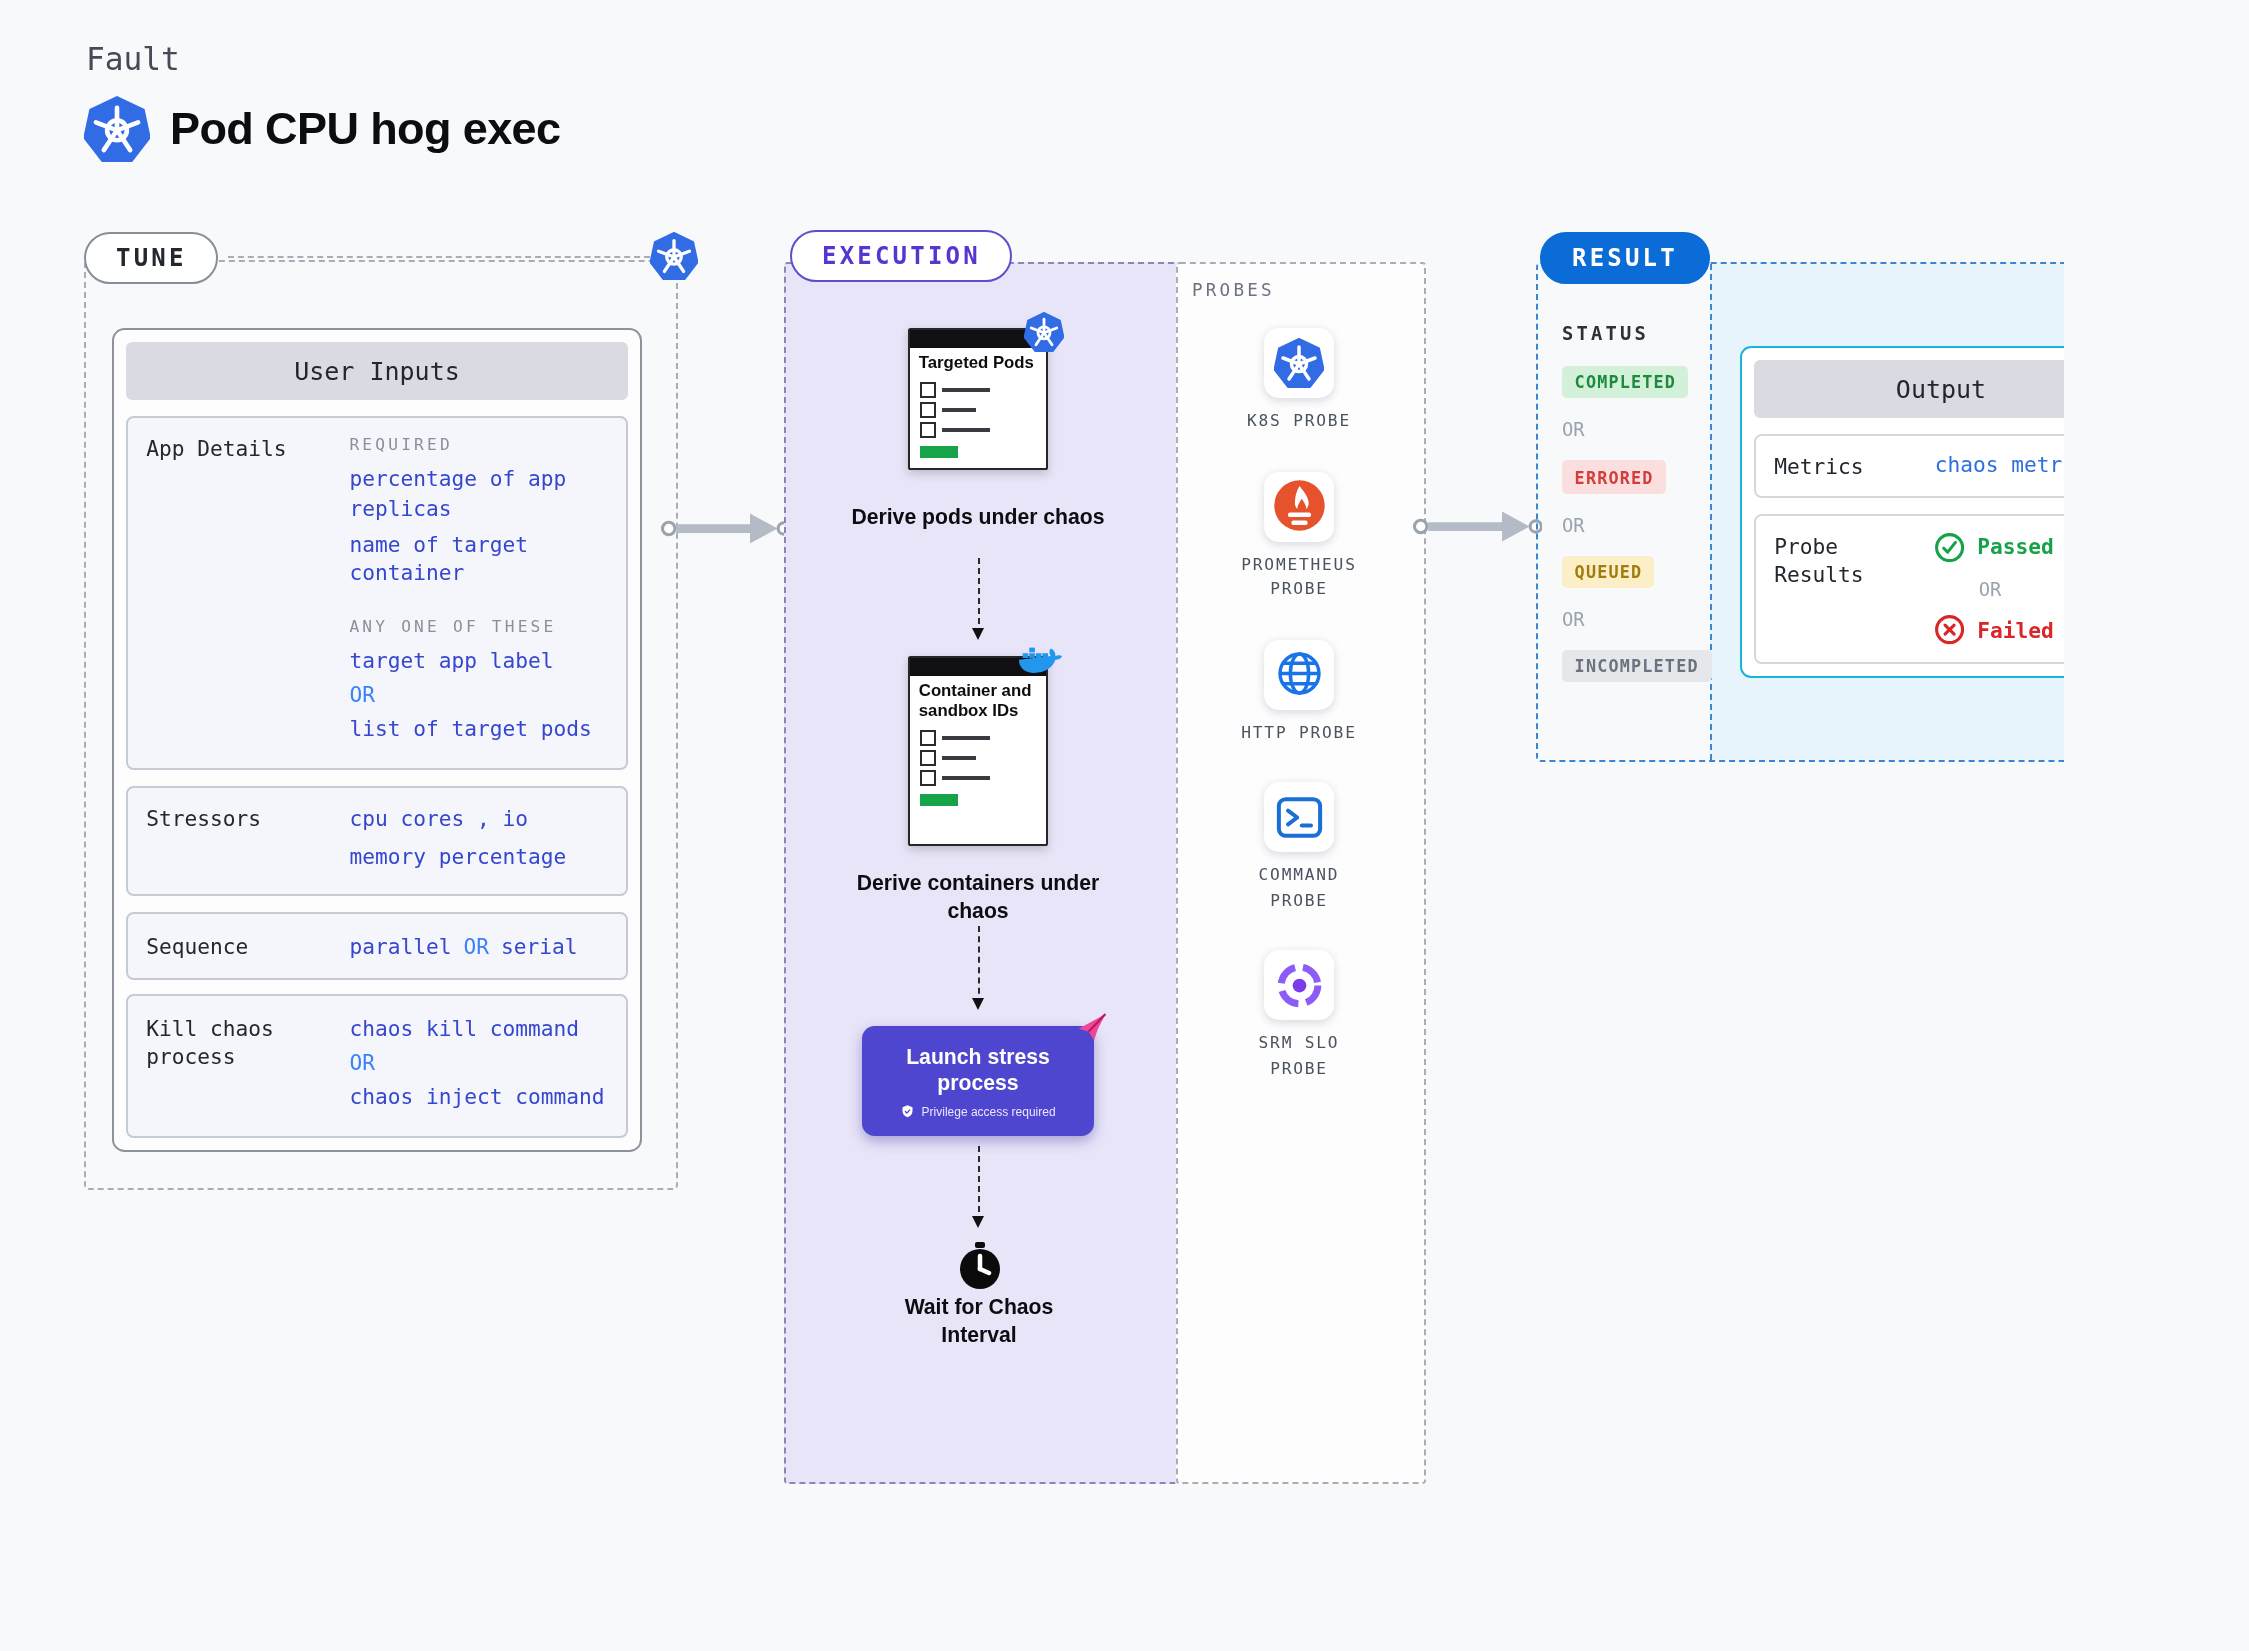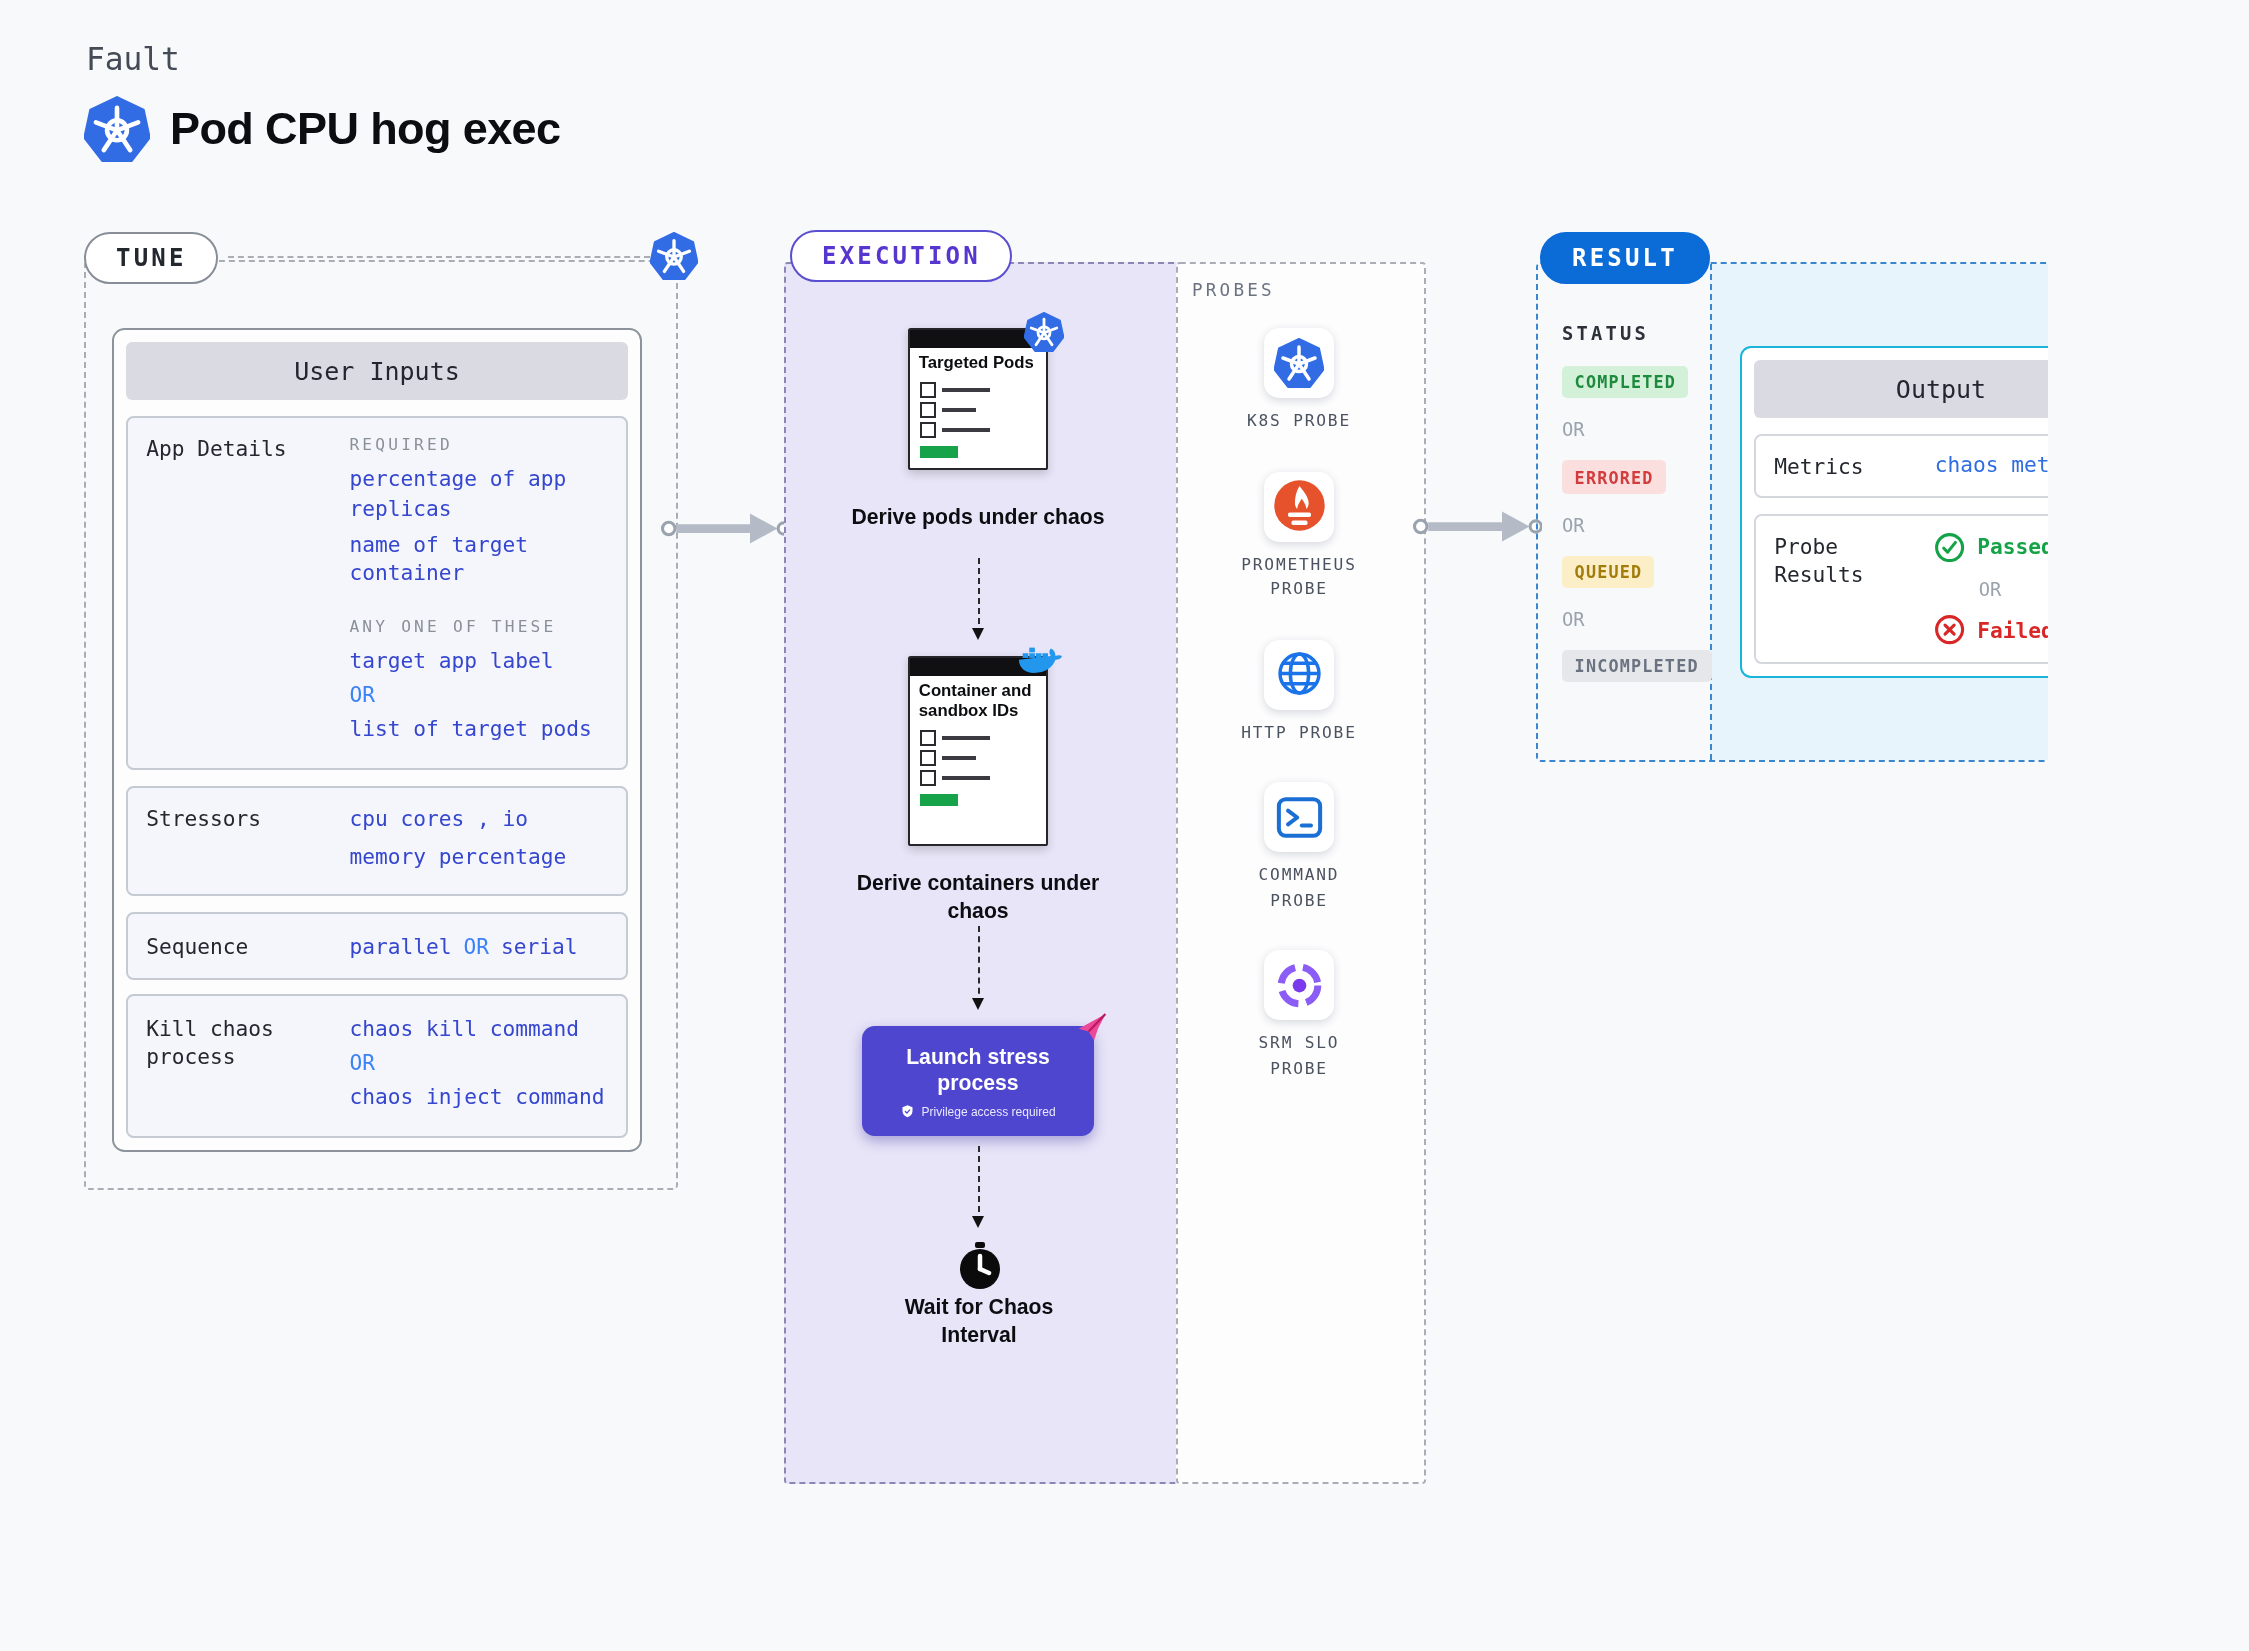--- a/index.html
+++ b/index.html
@@ -1,16 +1,16 @@
 <!DOCTYPE html>
 <html style="font-size:10px"><head>
 <meta charset="utf-8">
 <style>
   html,body { margin:0; padding:0; background:#f8f9fb; }
-  .viewport { position:relative; width:2048px; height:1651px; overflow:hidden; background:#f8f9fb; }
+  .viewport { position:relative; width:2048px; height:1651px; overflow:hidden; background:#f8f9fb;padding-left:16px; }
   .canvas { position:absolute; left:0; top:0; width:1125px; height:826px;
             transform:scale(2); transform-origin:0 0;
             font-family:"Liberation Sans","DejaVu Sans",sans-serif; color:#16181d; }
   .abs { position:absolute; }
   .mono { font-family:"DejaVu Sans Mono","Liberation Mono",monospace; }
 
   
   .kicker { left:43px; top:21px; font-size:15.6px; color:#444b56; }
   .title-row { left:42px; top:48px; display:flex; align-items:center; gap:10px; }
   .title-row h1 { margin:0; font-size:22.5px; font-weight:800; letter-spacing:-0.3px; color:#0c0d10; }

